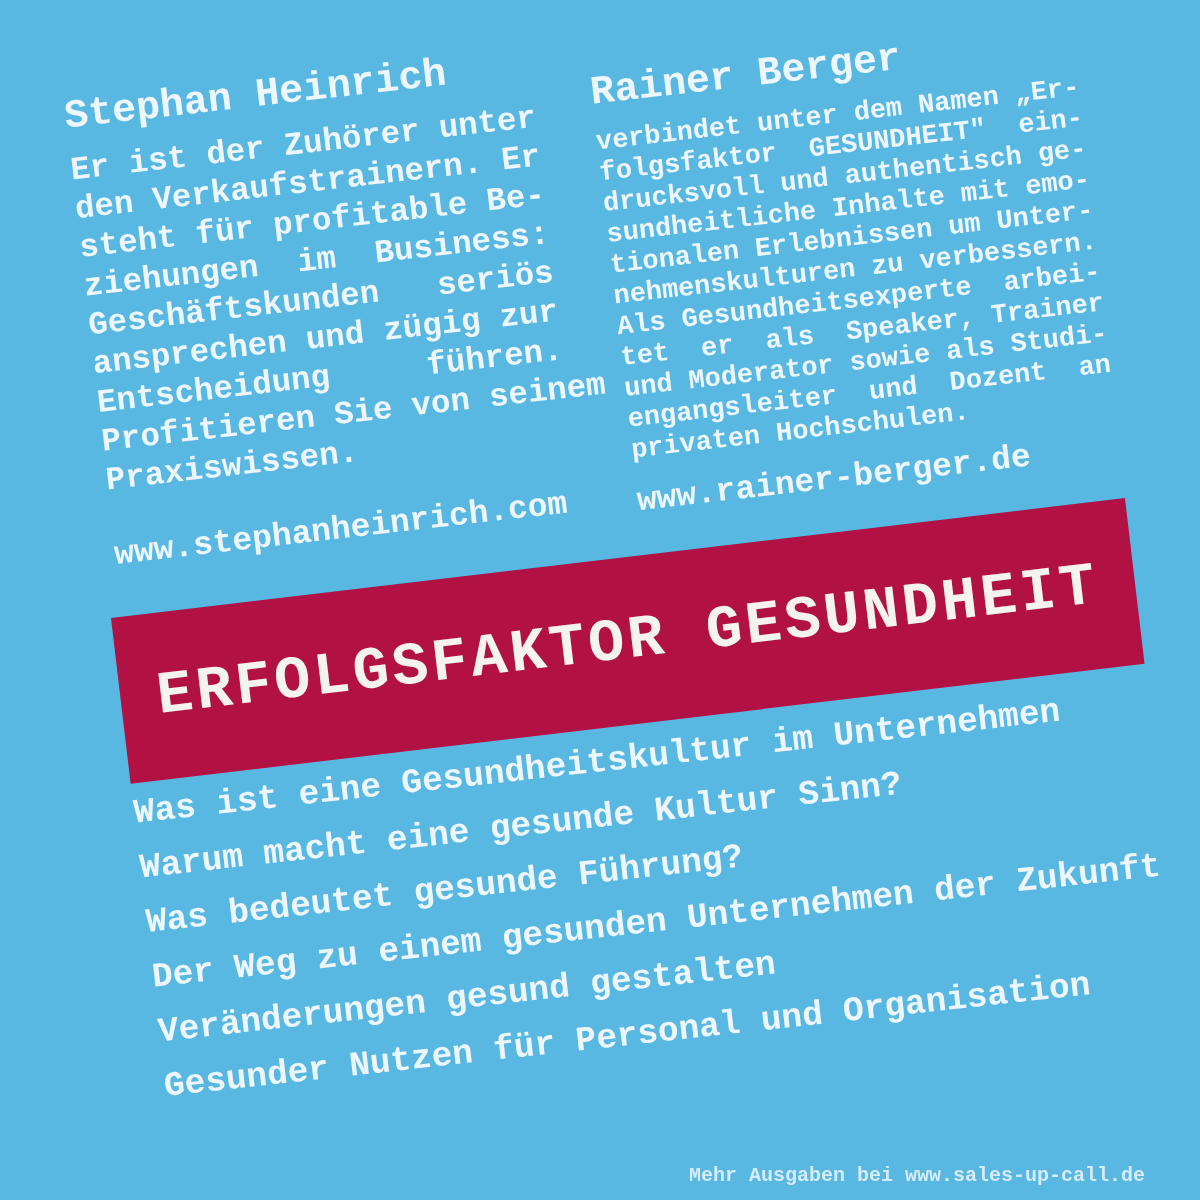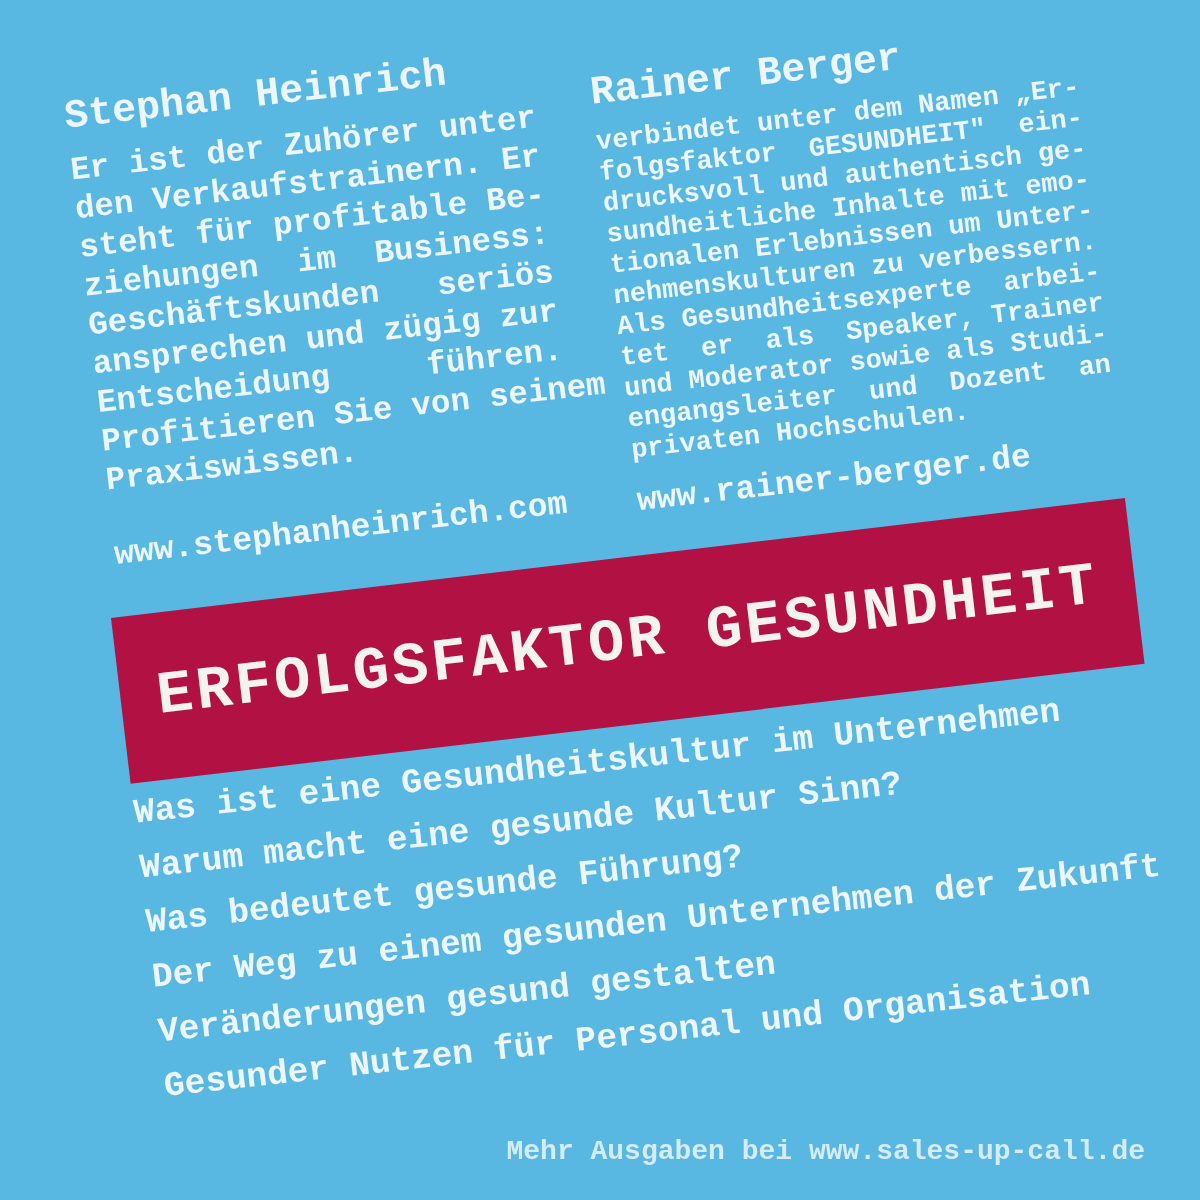--- a/index.html
+++ b/index.html
@@ -28,22 +28,22 @@
   }
   .banner-label{
     color:var(--banner-ink,#f5f3f0);
     font-size:60px;letter-spacing:3.5px;font-weight:bold;white-space:pre;
   }
 
   .topics{left:131px;top:786px;transform:rotate(-6.3deg);}
   .topics .line{font-size:34.5px;line-height:55px;white-space:pre;}
 
   .footer{
-    position:absolute;right:55px;top:1136px;
-    font-size:28px;line-height:32px;color:var(--footer-ink,#d5ebf5);white-space:pre;padding-left:48px;
+    position:absolute;right:55px;top:1160px;
+    font-size:20px;line-height:32px;color:var(--footer-ink,#d5ebf5);white-space:pre;padding-left:48px;
   }
 </style>
 </head>
 <body style="--bg: #58b8e2; --ink: #edf6fa; --banner: #b11243; --banner-ink: #f5f3f0; --footer-ink: #d5ebf5;">
 
 <div class="block author left" style="left:62px;top:94px;">
   <h2 class="author-name">Stephan Heinrich</h2>
   <div class="bio">
       <div class="line">Er ist der Zuhörer unter</div>
       <div class="line">den Verkaufstrainern. Er</div>

